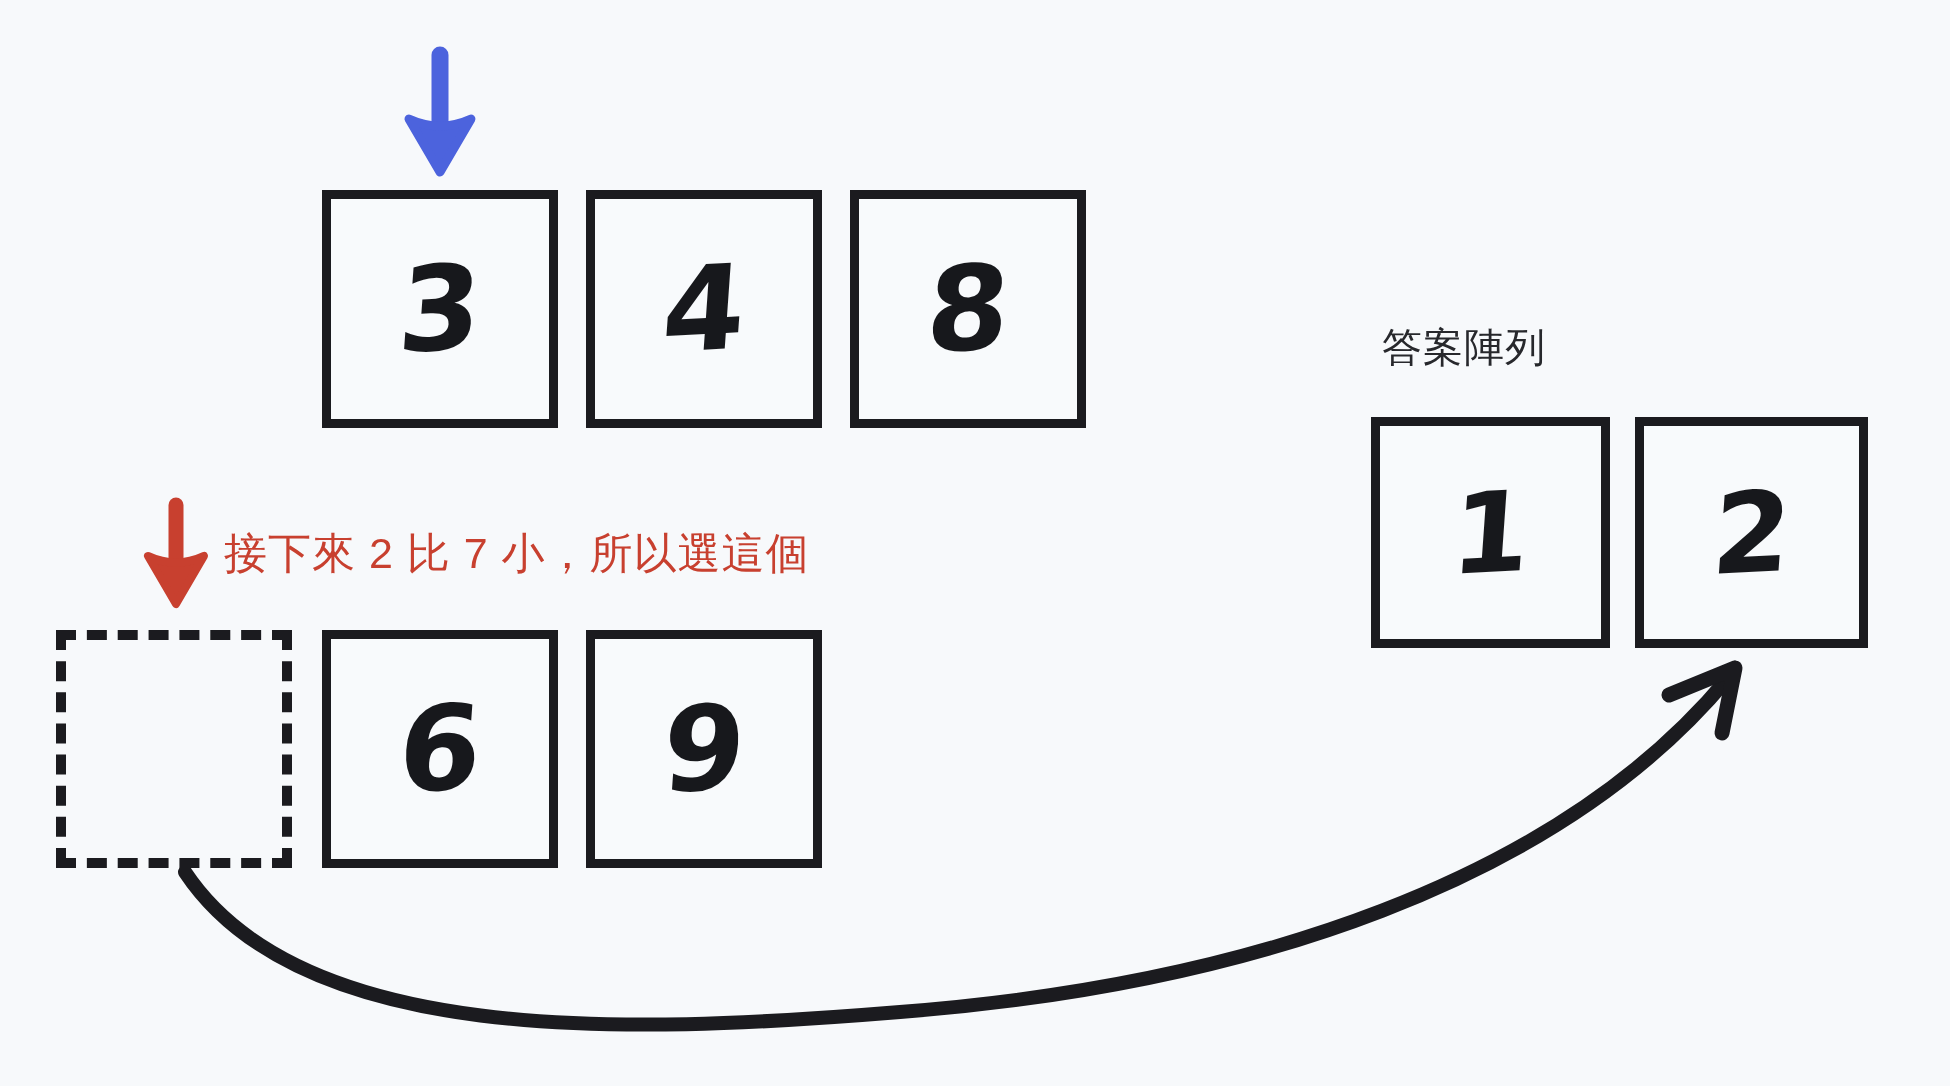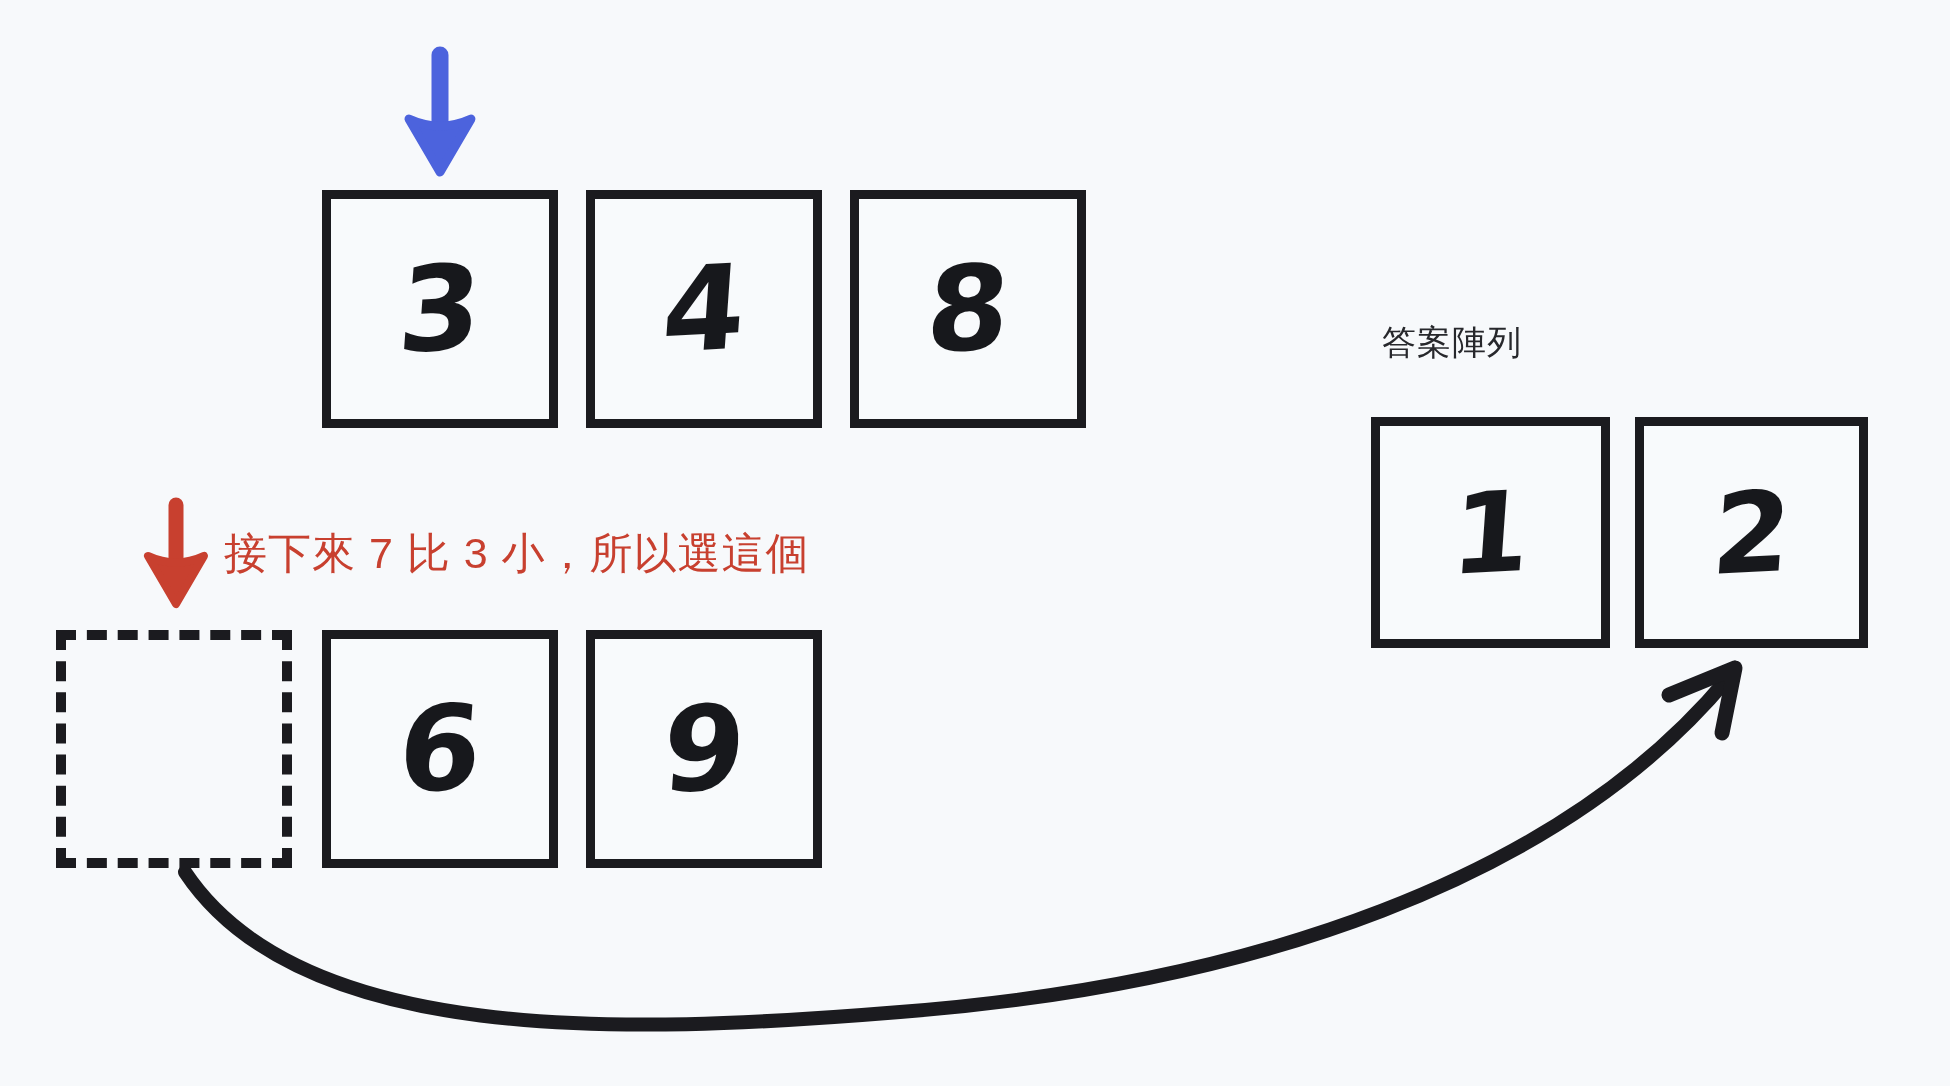--- a/index.html
+++ b/index.html
@@ -45,21 +45,21 @@
     letter-spacing: 0;
     user-select: none;
   }
   .cell.answer .val {
     font-size: 112px;
   }
 
   
   .label-answer {
     position: absolute;
-    font-size: 34px;
+    font-size: 40px;
     color: #27282c;
     white-space: nowrap;
     letter-spacing: 1px;
   }
   .note-red {
     position: absolute;
     font-size: 43px;
     color: #c8402f;
     white-space: nowrap;
     letter-spacing: 1px;
@@ -103,21 +103,21 @@
   </div>
 
   <div class="cell" style="left:586px; top:190px; width:236px; height:238px;">
     <span class="val">4</span>
   </div>
 
   <div class="cell" style="left:850px; top:190px; width:236px; height:238px;">
     <span class="val">8</span>
   </div>
 
-  <div class="note-red" style="left:224px; top:525px;">接下來 7 比 3 小，所以選這個</div>
+  <div class="note-red" style="left:224px; top:525px;">接下來 2 比 7 小，所以選這個</div>
 
   <div class="cell dashed" style="left:56px; top:630px; width:236px; height:238px;">
     <span class="val"></span>
   </div>
 
   <div class="cell" style="left:322px; top:630px; width:236px; height:238px;">
     <span class="val">6</span>
   </div>
 
   <div class="cell" style="left:586px; top:630px; width:236px; height:238px;">

